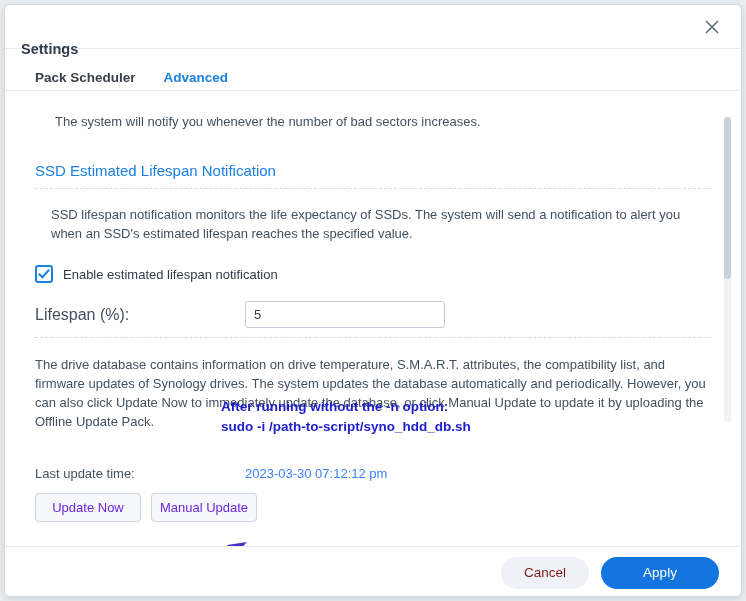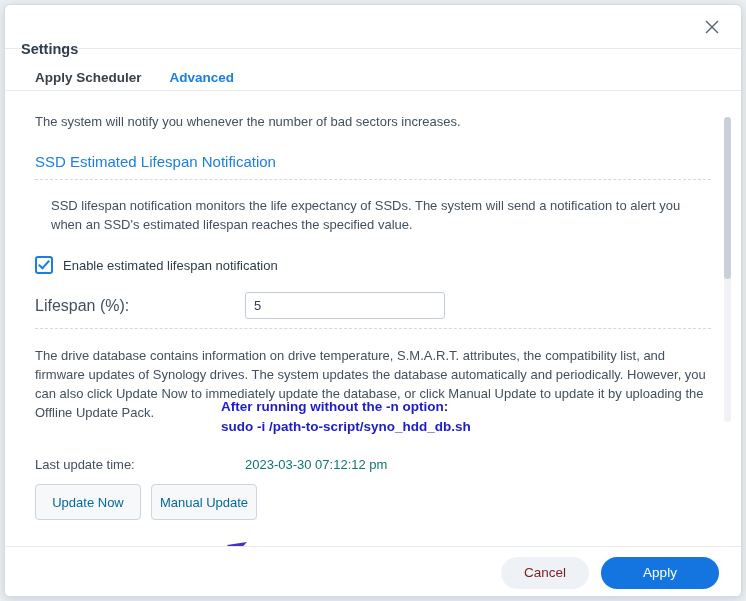--- a/index.html
+++ b/index.html
@@ -85,26 +85,26 @@
     box-sizing: border-box;
     position: relative;
     height: 100%;
   }
   .para {
     font-size: 13px;
     color: #42505f;
     line-height: 19px;
     margin: 0;
   }
-  .p-intro { padding-top: 21px; }
+  .p-intro { padding-top: 21px; margin-left: 20px; }
 
   .section-head {
     font-size: 15px;
     color: #1a7fe0;
-    margin-top: 22px;
+    margin-top: 31px;
     margin-bottom: 0;
     font-weight: normal;
   }
   .divider {
     border-bottom: 1px dashed #d2d9e0;
     margin-top: 9px;
     margin-bottom: 0;
   }
   .p-ssd { padding-top: 16px; max-width: 662px; margin-left: 16px; }
 
@@ -167,35 +167,35 @@
   .p-db { padding-top: 17px; max-width: 672px; }
 
   .update-time-row {
     display: flex;
     align-items: center;
     margin-top: 35px;
     font-size: 13px;
     color: #42505f;
   }
   .update-time-label { width: 210px; }
-  .update-time-value { color: #0f766e; }
+  .update-time-value { color: #3b82f6; }
 
   .btn-row {
     display: flex;
     gap: 10px;
     margin-top: 12px;
   }
   .gray-btn {
     min-width: 106px;
-    height: 36px;
+    height: 29px;
     background: #f6f8fa;
     border: 1px solid #ccd4dd;
     border-radius: 4px;
     font-size: 13px;
-    color: #0369a1;
+    color: #6d28d9;
     cursor: pointer;
     font-family: "Liberation Sans", sans-serif;
     padding: 0 0;
   }
 
   .scrollbar-track {
     position: absolute;
     right: 10px;
     top: 26px;
     width: 7px;
@@ -275,21 +275,21 @@
     <div class="title">Settings</div>
     <div class="close-btn">
       <svg width="14" height="14" viewBox="0 0 14 14" aria-hidden="true">
         <line x1="1" y1="1" x2="13" y2="13" stroke="#5b6673" stroke-width="1.4"></line>
         <line x1="13" y1="1" x2="1" y2="13" stroke="#5b6673" stroke-width="1.4"></line>
       </svg>
     </div>
   </div>
 
   <div class="tabs">
-    <div class="tab">Apply Scheduler</div>
+    <div class="tab">Pack Scheduler</div>
     <div class="tab active">Advanced</div>
   </div>
 
   <div class="body">
     <div class="content">
 
       <p class="para p-intro">The system will notify you whenever the number of bad sectors increases.</p>
 
       <h3 class="section-head">SSD Estimated Lifespan Notification</h3>
       <div class="divider"></div>

